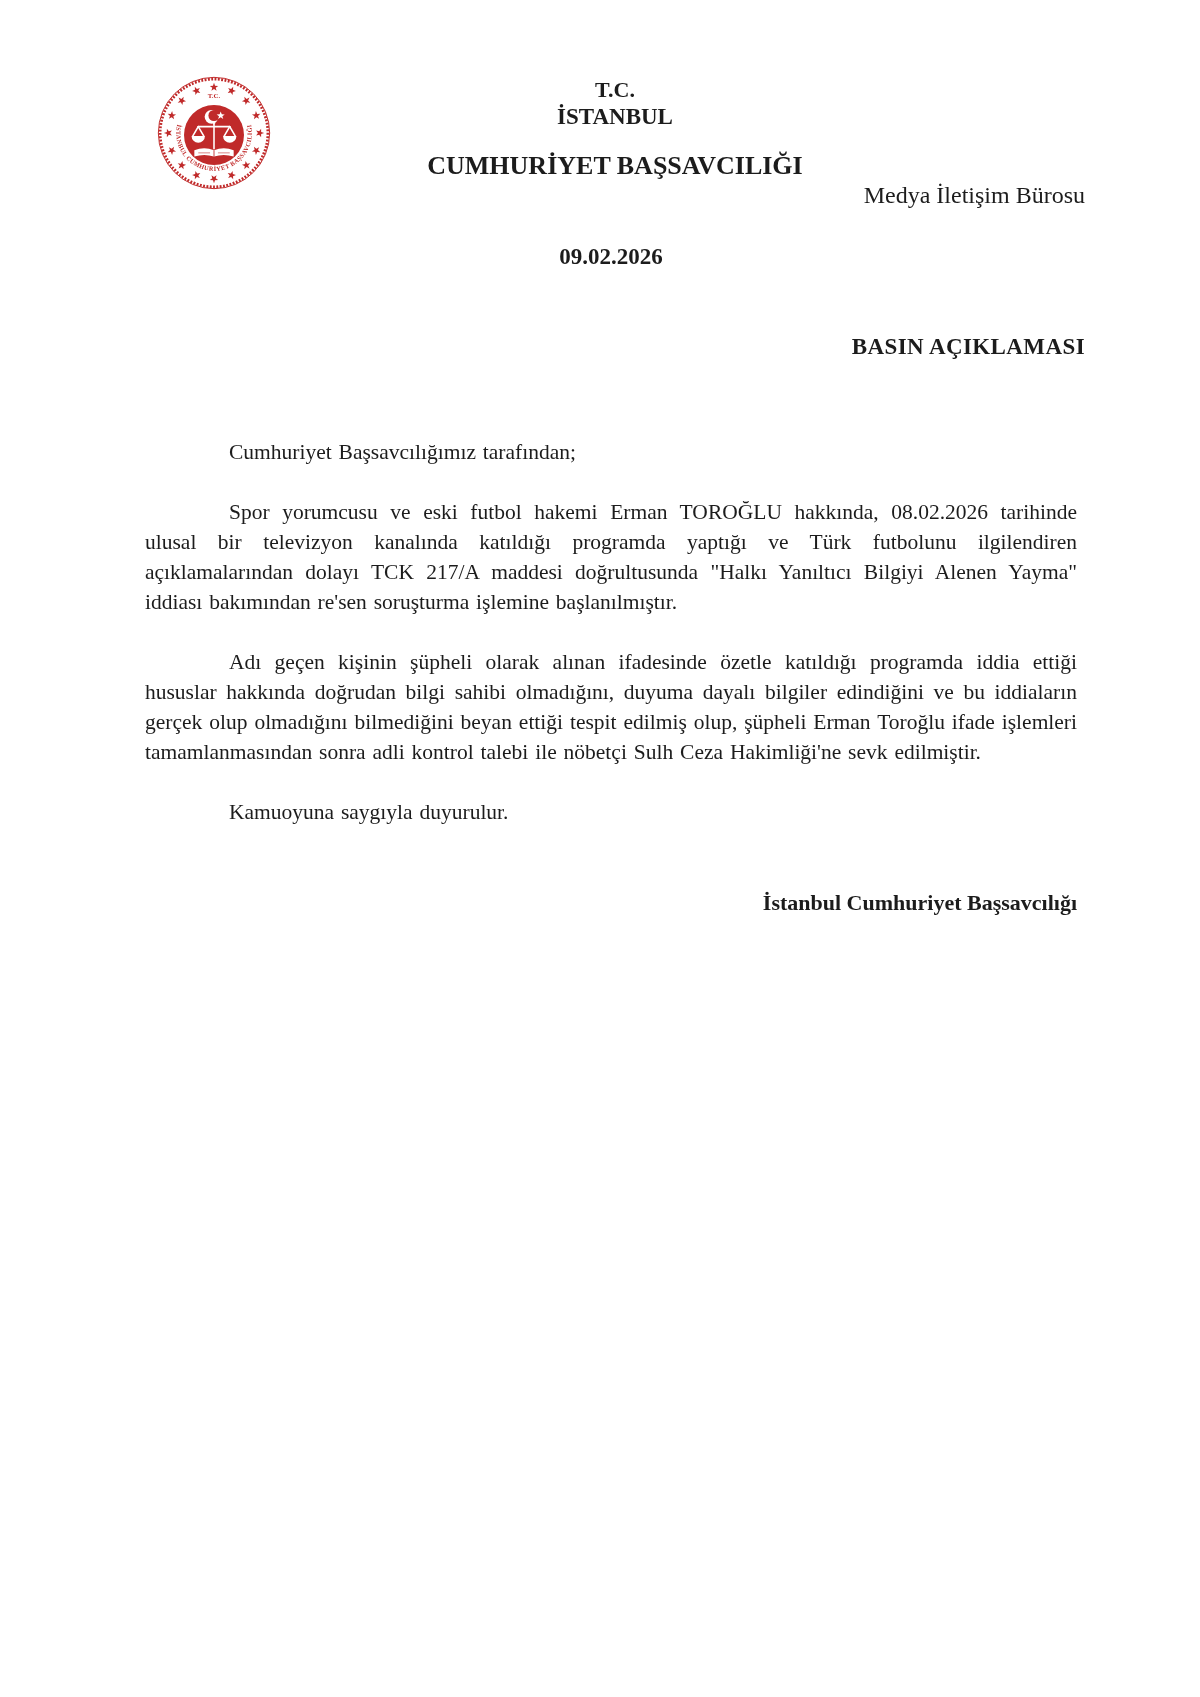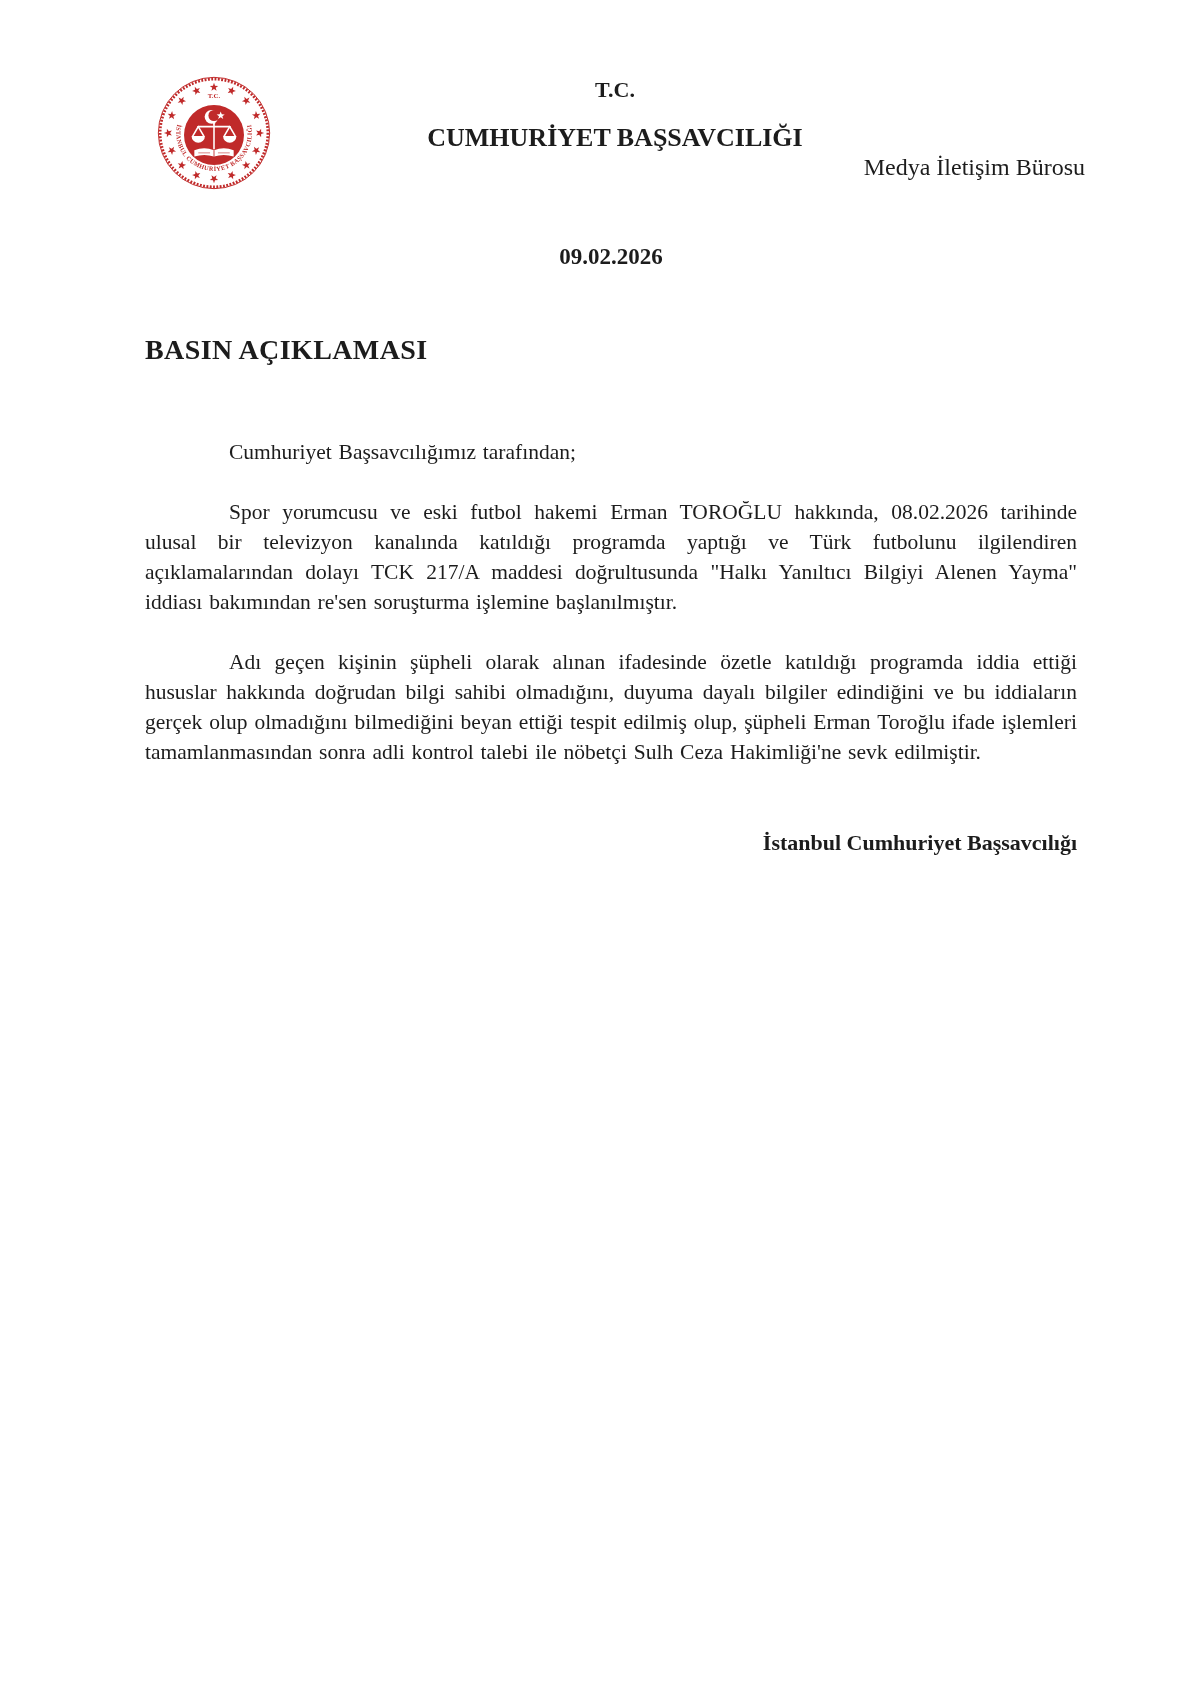--- a/index.html
+++ b/index.html
@@ -39,22 +39,22 @@
     width:932px;
     text-align:center;
     font-size:23px;
     font-weight:bold;
   }
   .doc-title{
     position:absolute;
     top:334px;
     left:145px;
     width:940px;
-    text-align:left;
-    font-size:28px;
+    text-align:right;
+    font-size:23px;
     font-weight:bold;
     letter-spacing:0.4px;
   }
   
   .doc-body{
     position:absolute;
     top:437px;
     left:145px;
     width:932px;
   }
@@ -163,28 +163,30 @@
     <g>
       <path d="M 40,77.5 Q 50,73.5 60,77.5 Q 70,73.5 80,77.5 L 80,84 Q 70,80.5 60,84 Q 50,80.5 40,84 Z" fill="#ffffff"></path>
       <line x1="60" y1="77.5" x2="60" y2="84" stroke="#c02a2a" stroke-width="0.9"></line>
       <line x1="44" y1="80.2" x2="56" y2="80.2" stroke="#c02a2a" stroke-width="0.6"></line>
       <line x1="64" y1="80.2" x2="76" y2="80.2" stroke="#c02a2a" stroke-width="0.6"></line>
     </g>
   </svg>
 
   <div class="letterhead-text">
     <div class="lh-country">T.C.</div>
+    <div class="lh-city">İSTANBUL</div>
     <div class="lh-office">CUMHURİYET BAŞSAVCILIĞI</div>
     <div class="lh-bureau">Medya İletişim Bürosu</div>
   </div>
 
   <div class="doc-date">09.02.2026</div>
 
   <div class="doc-title">BASIN AÇIKLAMASI</div>
 
   <div class="doc-body">
     <p>Cumhuriyet Başsavcılığımız tarafından;</p>
     <p>Spor yorumcusu ve eski futbol hakemi Erman TOROĞLU hakkında, 08.02.2026 tarihinde ulusal bir televizyon kanalında katıldığı programda yaptığı ve Türk futbolunu ilgilendiren açıklamalarından dolayı TCK 217/A maddesi doğrultusunda "Halkı Yanıltıcı Bilgiyi Alenen Yayma" iddiası bakımından re'sen soruşturma işlemine başlanılmıştır.</p>
     <p>Adı geçen kişinin şüpheli olarak alınan ifadesinde özetle katıldığı programda iddia ettiği hususlar hakkında doğrudan bilgi sahibi olmadığını, duyuma dayalı bilgiler edindiğini ve bu iddiaların gerçek olup olmadığını bilmediğini beyan ettiği tespit edilmiş olup, şüpheli Erman Toroğlu ifade işlemleri tamamlanmasından sonra adli kontrol talebi ile nöbetçi Sulh Ceza Hakimliği'ne sevk edilmiştir.</p>
+    <p>Kamuoyuna saygıyla duyurulur.</p>
     <div class="doc-signature">İstanbul Cumhuriyet Başsavcılığı</div>
   </div>
 
 </div>
 
 </body></html>

